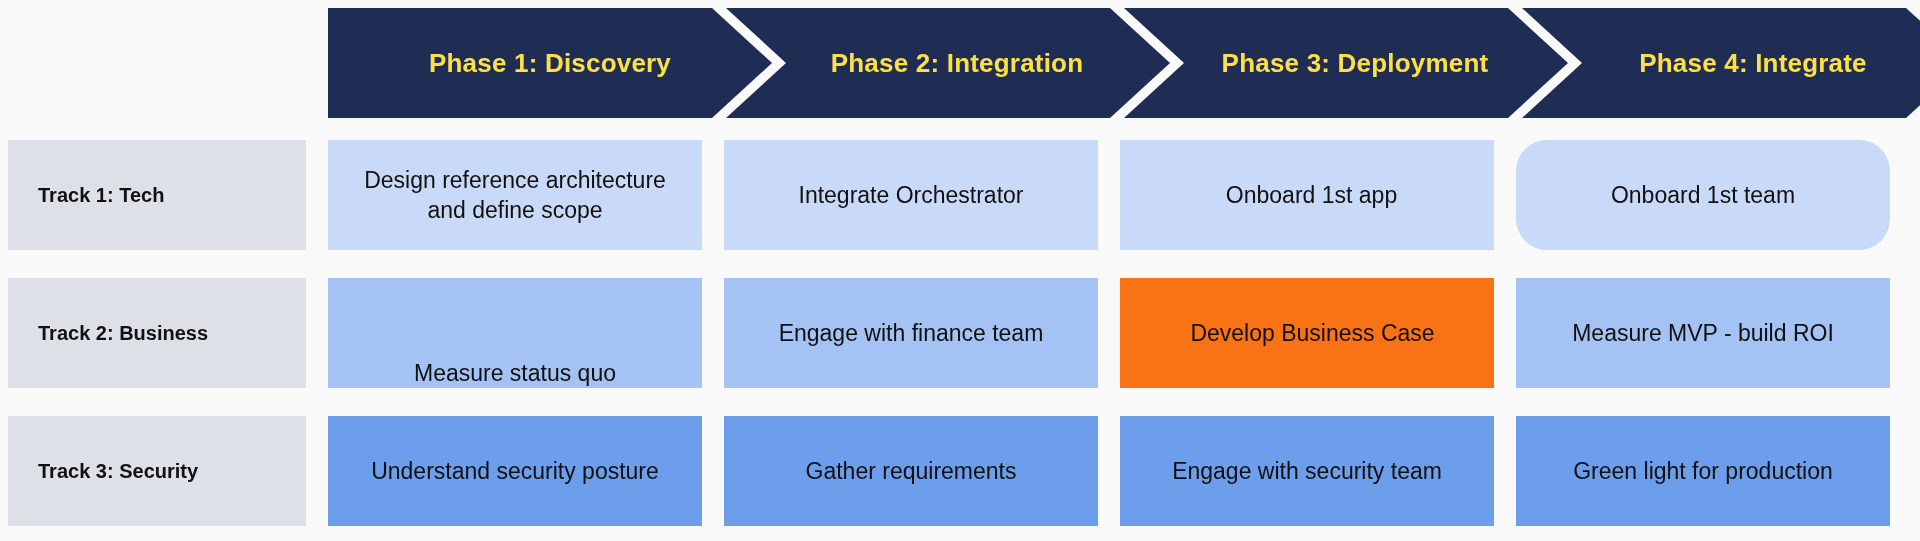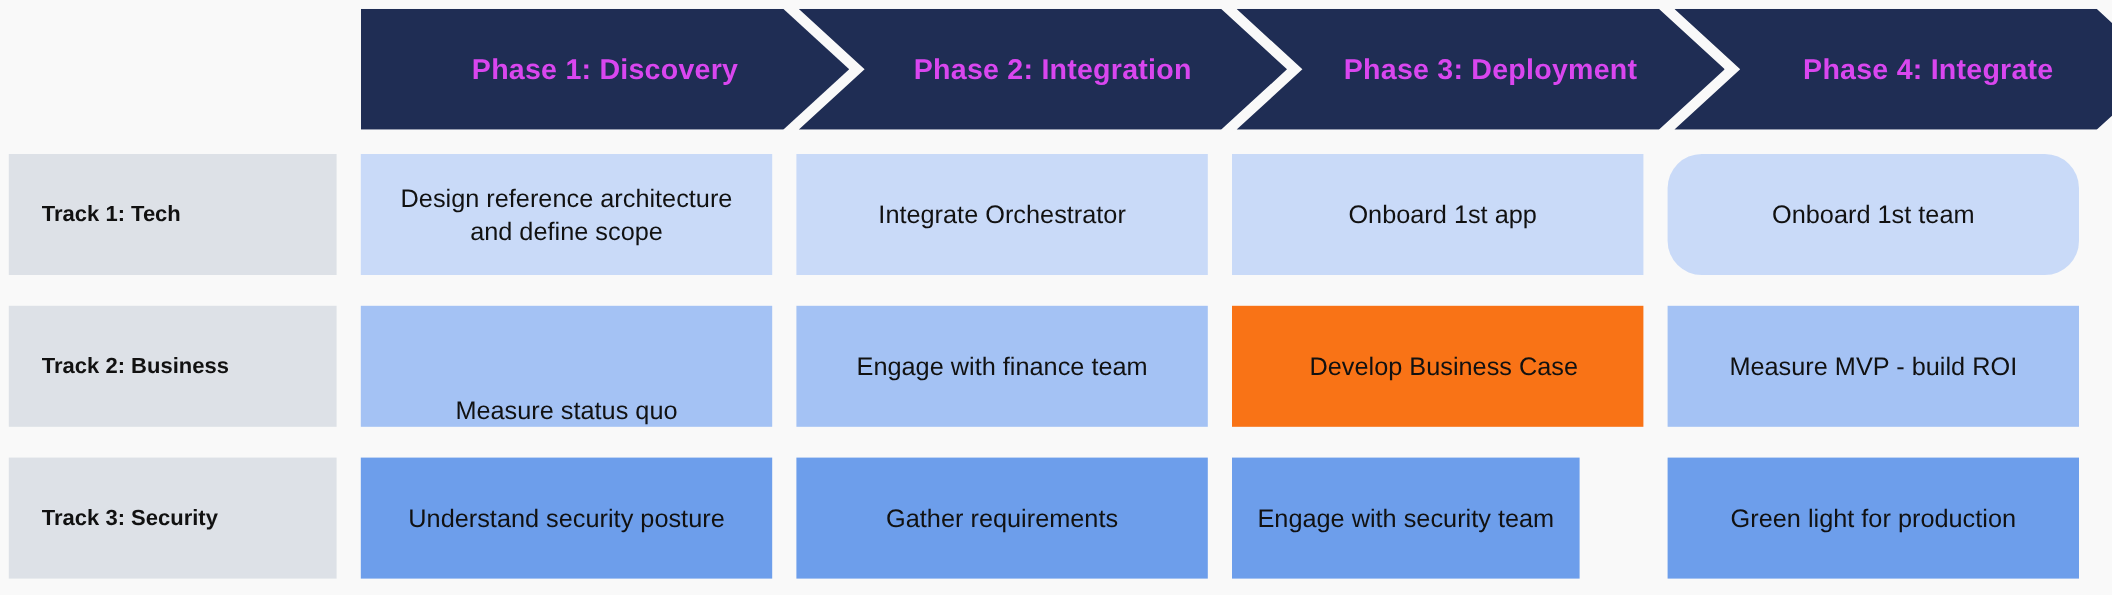--- a/index.html
+++ b/index.html
@@ -25,21 +25,21 @@
   .phase-arrow{
     position:absolute;
     top:0;
     height:110px;
     display:flex;
     align-items:center;
     justify-content:center;
     box-sizing:border-box;
   }
   .phase-arrow .phase-label{
-    color:#d946ef;
+    color:#fde047;
     font-size:26px;
     font-weight:bold;
     letter-spacing:.2px;
     white-space:nowrap;
     text-align:center;
     position:relative;
     z-index:2;
     padding-left:18px;
   }
 
@@ -144,21 +144,21 @@
       <div class="track-row" style="top: 416px;">
         <div class="track-label" style="background: rgb(221, 225, 231);">
           <span>Track 3: Security</span>
         </div>
         <div class="cell" style="left: 328px; width: 374px; background: rgb(109, 158, 235);">
           <span>Understand security posture</span>
         </div>
         <div class="cell" style="left: 724px; width: 374px; background: rgb(109, 158, 235);">
           <span>Gather requirements</span>
         </div>
-        <div class="cell" style="left: 1120px; width: 316px; background: rgb(109, 158, 235);">
+        <div class="cell" style="left: 1120px; width: 374px; background: rgb(109, 158, 235);">
           <span>Engage with security team</span>
         </div>
         <div class="cell" style="left: 1516px; width: 374px; background: rgb(109, 158, 235);">
           <span>Green light for production</span>
         </div>
       </div>
     </div>
 
 </div>
 

